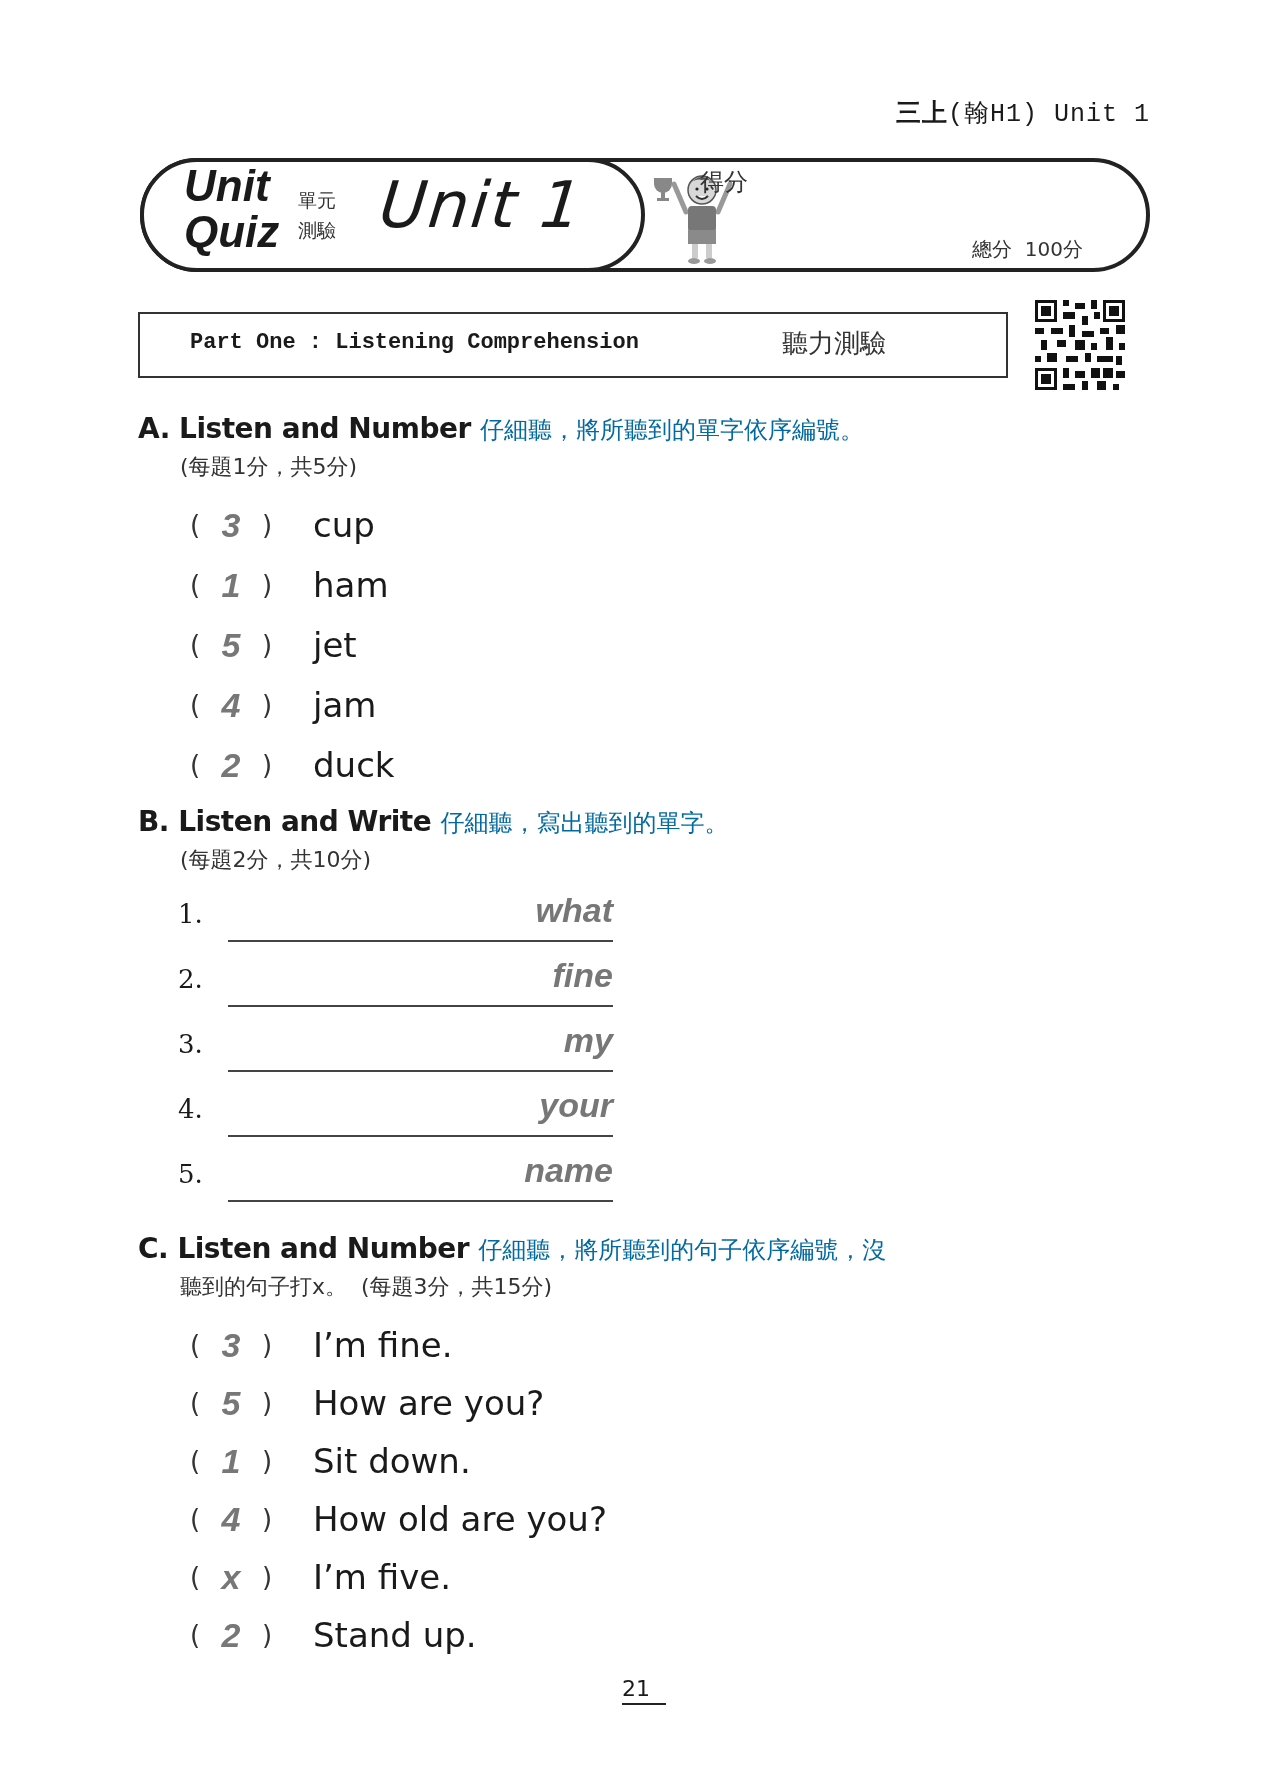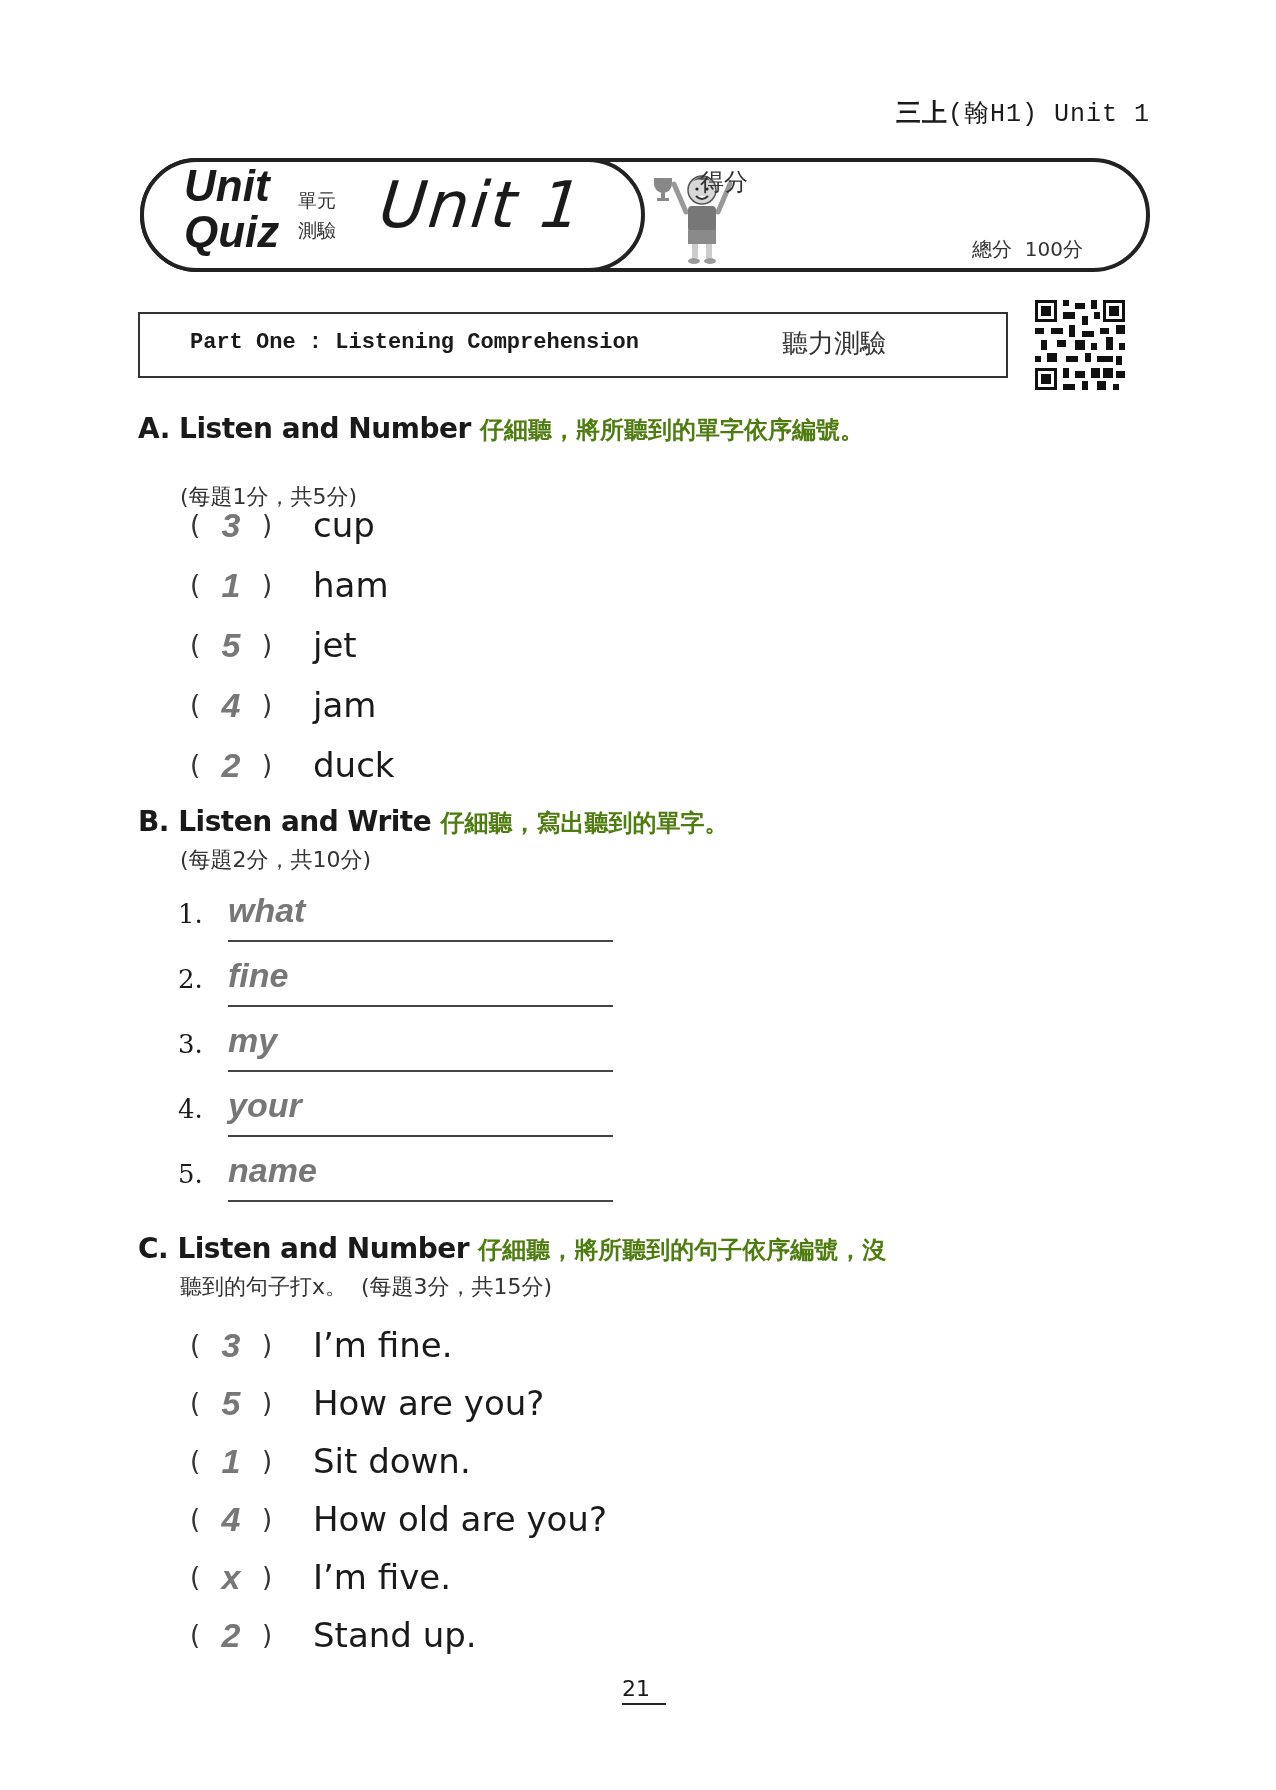--- a/index.html
+++ b/index.html
@@ -24,34 +24,34 @@
   .mascot { left:650px; top:168px; width:100px; height:100px; }
 
   
   .part-box { left:138px; top:312px; width:870px; height:66px; border:2px solid #333; box-sizing:border-box; }
   .part-title { left:190px; top:330px; font-family:"Liberation Mono", monospace; font-weight:bold; font-size:22px; letter-spacing:0px; color:#1a1a1a; }
   .part-cn { left:782px; top:326px; font-size:26px; color:#333; }
   .qr { left:1035px; top:300px; width:90px; height:90px; }
 
   
   .sec-head { font-family:"DejaVu Sans", sans-serif; font-weight:bold; font-size:28px; color:#1a1a1a; letter-spacing:-0.5px; }
-  .sec-cn { font-size:24px; font-weight:bold; color:#4d7c0f; letter-spacing:0; }
+  .sec-cn { font-size:24px; font-weight:normal; color:#0369a1; letter-spacing:0; }
   .sec-sub { font-size:22px; color:#333; }
 
   
   .item { left:185px; font-size:34px; height:50px; line-height:50px; display:flex; align-items:center; }
   .paren { font-size:26px; color:#333; width:20px; text-align:center; }
   .answer { font-family:"Liberation Sans", sans-serif; font-style:italic; font-weight:bold; color:#777; font-size:34px; width:52px; text-align:center; }
   .word { font-family:"DejaVu Sans", sans-serif; color:#1a1a1a; margin-left:36px; font-size:34px; }
 
   
   .bline { left:178px; height:50px; }
   .bnum { position:absolute; left:0; top:4px; font-family:"DejaVu Serif", serif; font-size:26px; color:#1a1a1a; }
   .bfield { position:absolute; left:50px; top:0; width:385px; height:45px; border-bottom:2px solid #444; }
-  .banswer { position:absolute; left:0; right:0; top:-4px; text-align:left; font-family:"Liberation Sans", sans-serif; font-style:italic; font-weight:bold; font-size:34px; color:#777; }
+  .banswer { position:absolute; left:0; right:0; top:-4px; text-align:right; font-family:"Liberation Sans", sans-serif; font-style:italic; font-weight:bold; font-size:34px; color:#777; }
 
   .page-num { left:622px; top:1676px; width:44px; text-align:left; font-size:22px; color:#1a1a1a; border-bottom:2px solid #222; padding-bottom:2px; }
 </style>
 </head>
 <body>
 
 <div class="abs course-tag"><b>三上</b><span>(翰H1) Unit 1</span></div>
 
 <div class="abs banner"></div>
 <div class="abs banner-left"></div>
@@ -136,21 +136,21 @@
     <rect x="15" y="26" width="2" height="3"></rect>
       <rect x="20" y="26" width="3" height="3"></rect>
       <rect x="25" y="27" width="2" height="2"></rect>
   </g>
 </svg>
 
 <div class="abs sec-head" style="left:138px; top:412px;">
   <span>A. Listen and Number</span>
   <span class="sec-cn">仔細聽，將所聽到的單字依序編號。</span>
 </div>
-<div class="abs sec-sub" style="left:180px; top:452px;margin-top:30px;">(每題1分，共5分)</div>
+<div class="abs sec-sub" style="left:180px; top:452px;">(每題1分，共5分)</div>
 
 <div class="abs item" style="top:500px;">
   <span class="paren">(</span>
   <span class="answer">3</span>
   <span class="paren">)</span>
   <span class="word">cup</span>
 </div>
 <div class="abs item" style="top:560px;">
   <span class="paren">(</span>
   <span class="answer">1</span>

